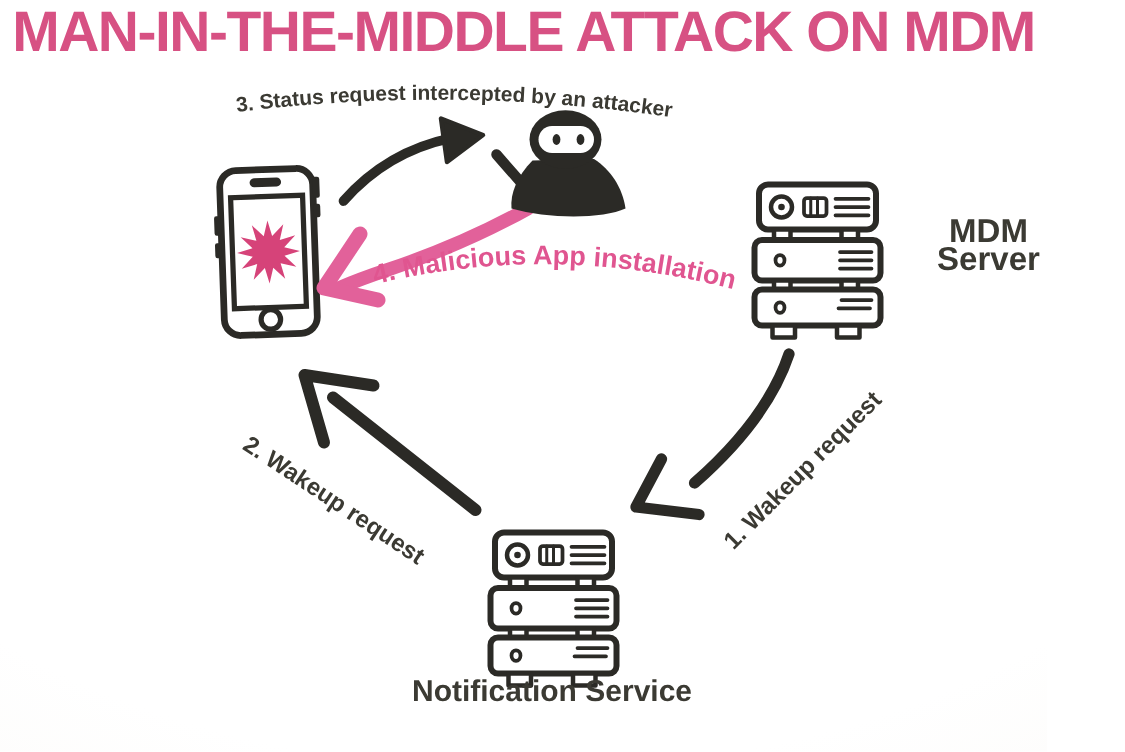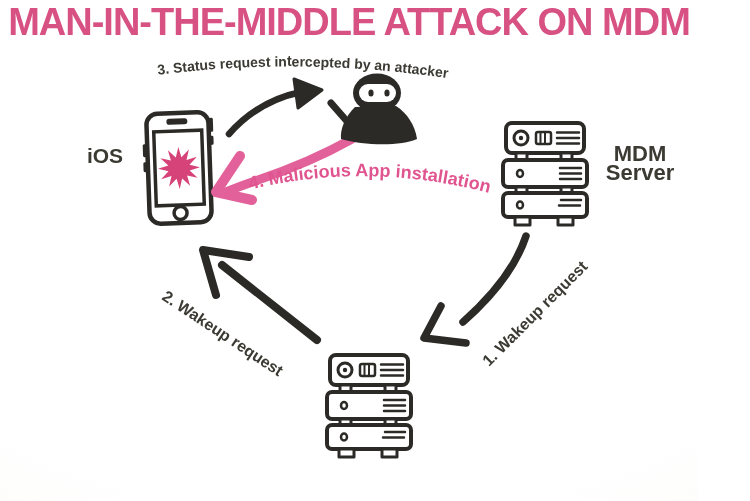--- a/index.html
+++ b/index.html
@@ -19,21 +19,21 @@
     white-space:nowrap;
   }
   .node-label {
     position:absolute;
     text-align:center;
     font-weight:bold;
     color:#3b3a33;
   }
   .node-label span { display:block; }
   .label-ios   { left:62px;  top:146px; width:86px;  font-size:21px; line-height:19px; }
-  .label-mdm   { left:597px; top:144px; width:86px;  font-size:22px; line-height:19px; }
+  .label-mdm   { left:616px; top:144px; width:86px;  font-size:22px; line-height:19px; }
   .label-apns  { left:253px; top:452px; width:230px; font-size:20px; line-height:19.5px; }
   svg.scene { position:absolute; left:0; top:0; }
 </style>
 </head>
 <body>
 
 <div class="canvas">
 
   <div class="title">MAN-IN-THE-MIDDLE ATTACK ON MDM</div>
 
@@ -115,24 +115,24 @@
     <text font-size="14" font-weight="600" fill="#3b3a33">
       <textPath href="#arc3" startOffset="2">3. Status request intercepted by an attacker</textPath>
     </text>
 
     <text font-size="18" font-weight="bold" fill="#e05590">
       <textPath href="#arc4" startOffset="2">4. Malicious App installation</textPath>
     </text>
   </svg>
 
   <div class="node-label label-ios">
-    <span>iOS</span>
   </div>
 
   <div class="node-label label-mdm">
     <span>MDM</span>
     <span>Server</span>
   </div>
 
   <div class="node-label label-apns">
+    <span>Notification Service</span>
   </div>
 
 </div>
 
 </body></html>

